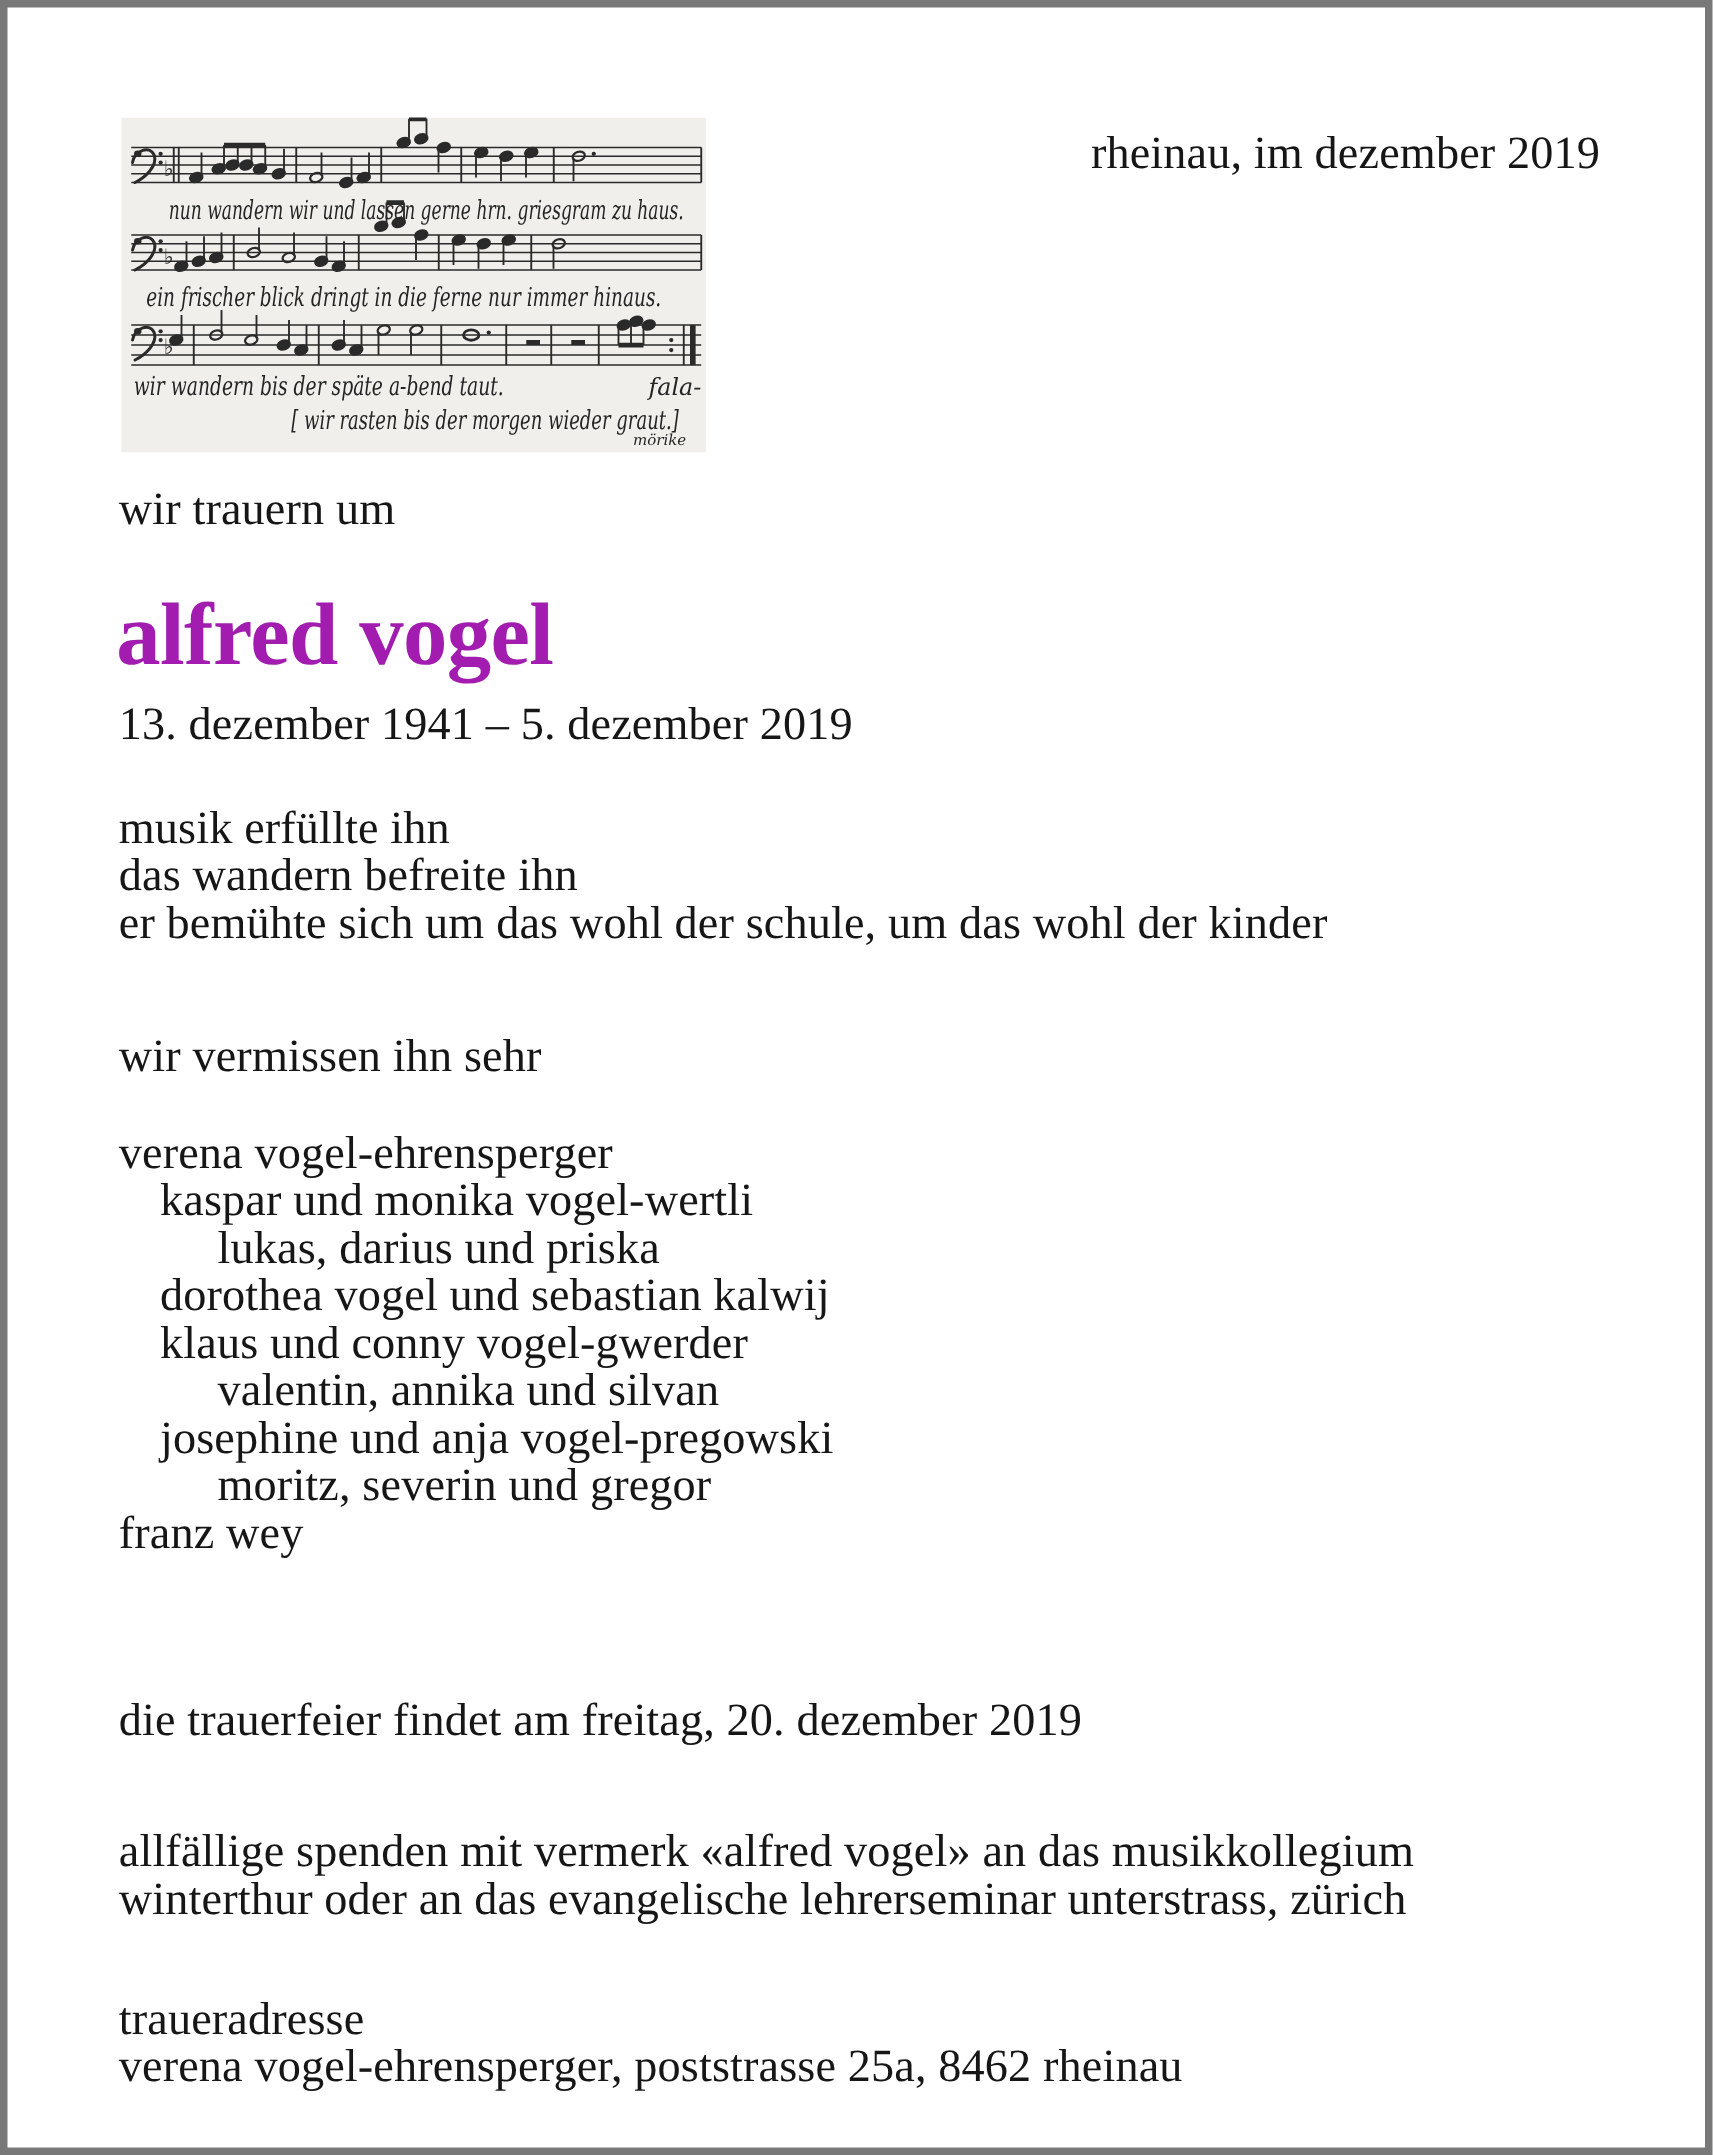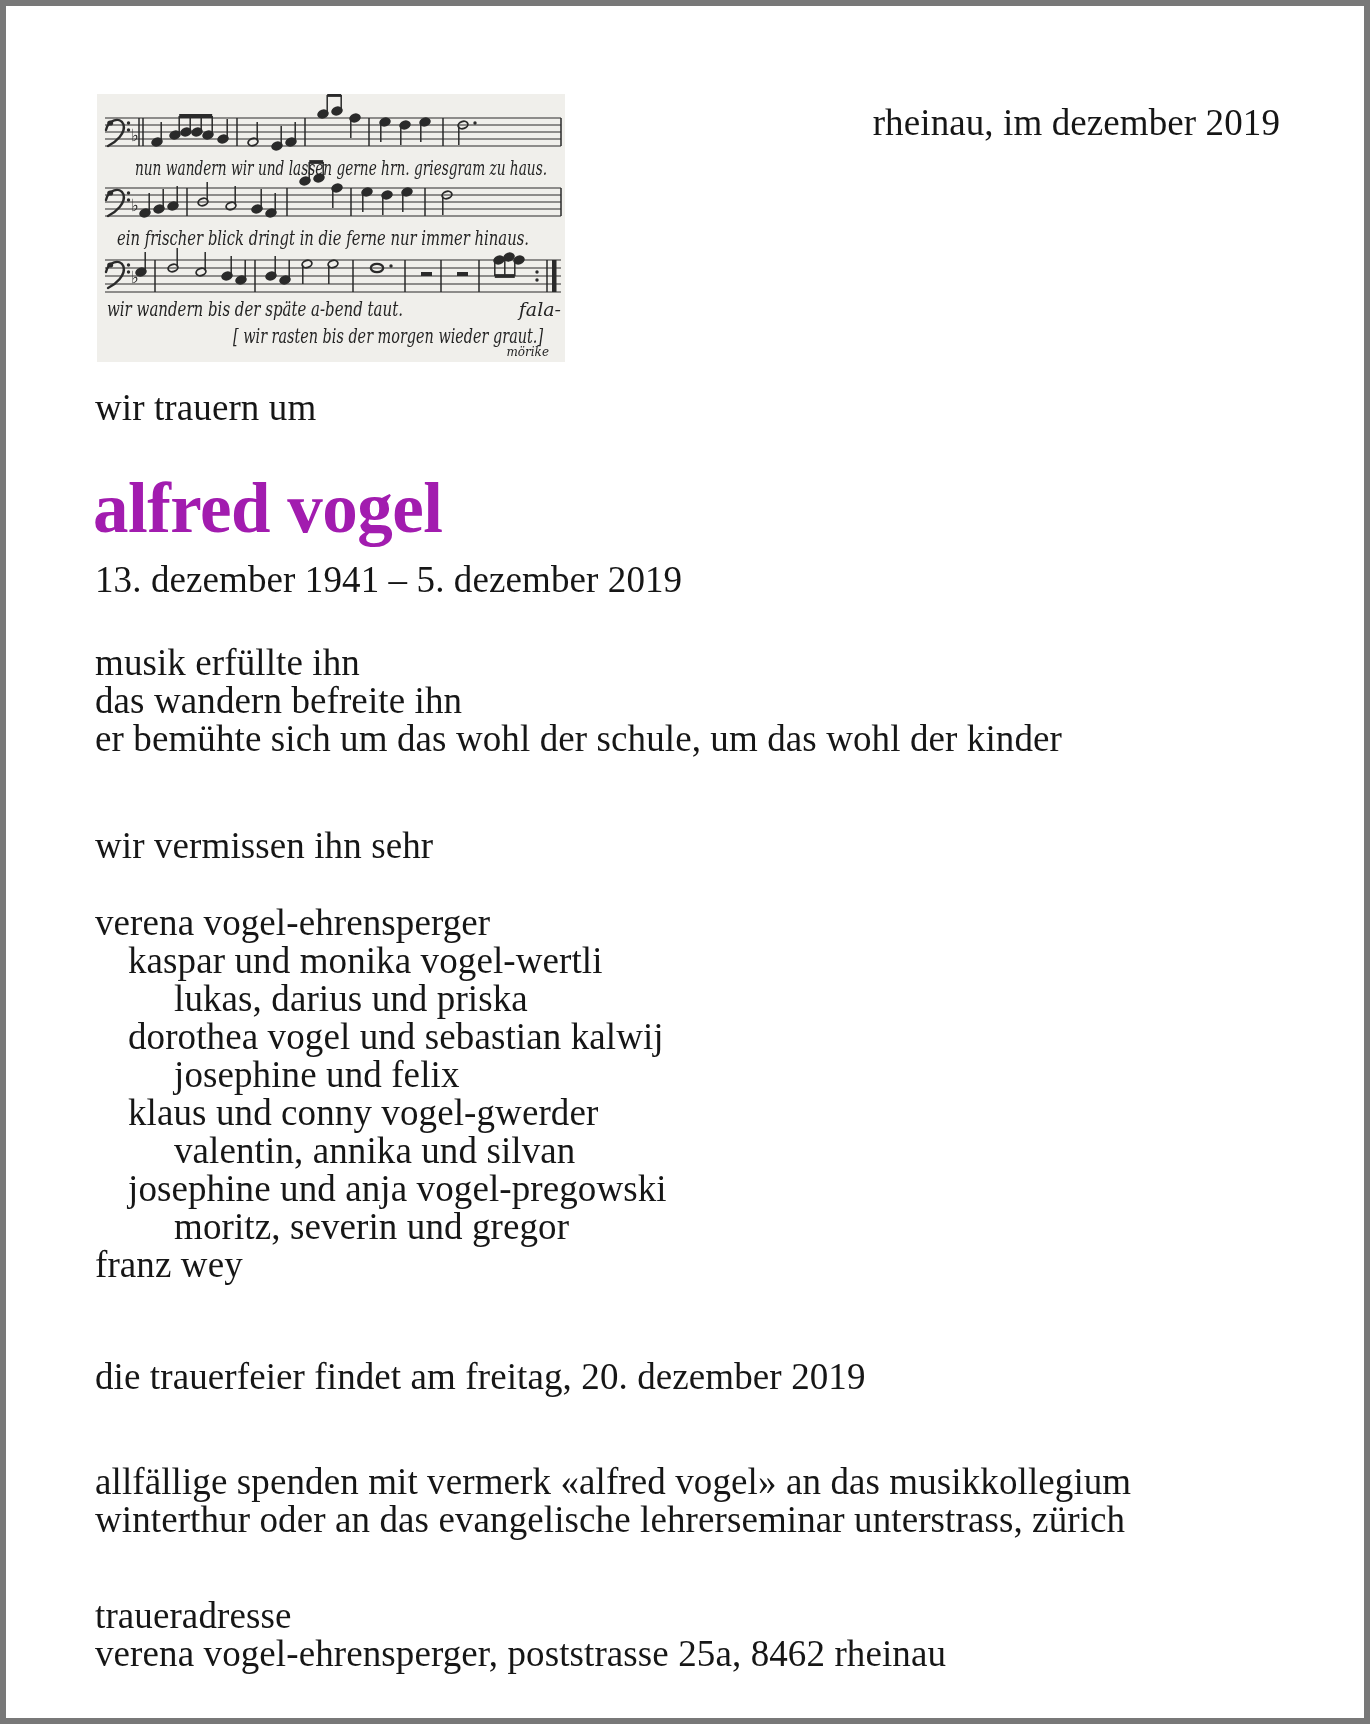--- a/index.html
+++ b/index.html
@@ -212,21 +212,20 @@
   <div>er bemühte sich um das wohl der schule, um das wohl der kinder</div>
 </div>
 
 <div class="abs body-text remembrance">wir vermissen ihn sehr</div>
 
 <div class="abs body-text mourners">
   <div class="ind-0">verena vogel-ehrensperger</div>
   <div class="ind-1">kaspar und monika vogel-wertli</div>
   <div class="ind-2">lukas, darius und priska</div>
   <div class="ind-1">dorothea vogel und sebastian kalwij</div>
-  <div class="ind-2">josephine und felix</div>
   <div class="ind-1">klaus und conny vogel-gwerder</div>
   <div class="ind-2">valentin, annika und silvan</div>
   <div class="ind-1">josephine und anja vogel-pregowski</div>
   <div class="ind-2">moritz, severin und gregor</div>
   <div class="ind-0">franz wey</div>
 </div>
 
 <div class="abs body-text funeral">
   <div>die trauerfeier findet am freitag, 20. dezember 2019</div>
 </div>

